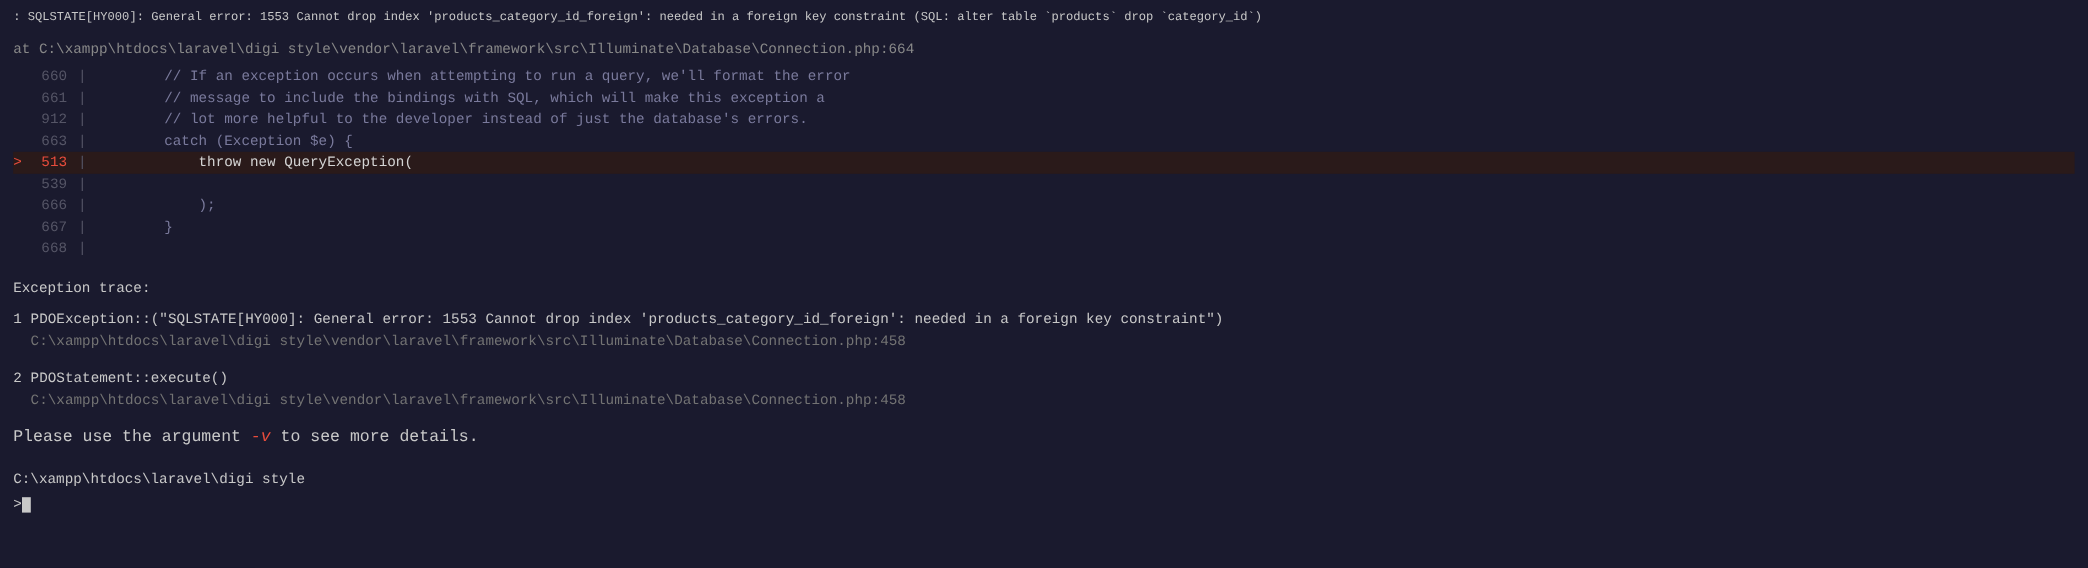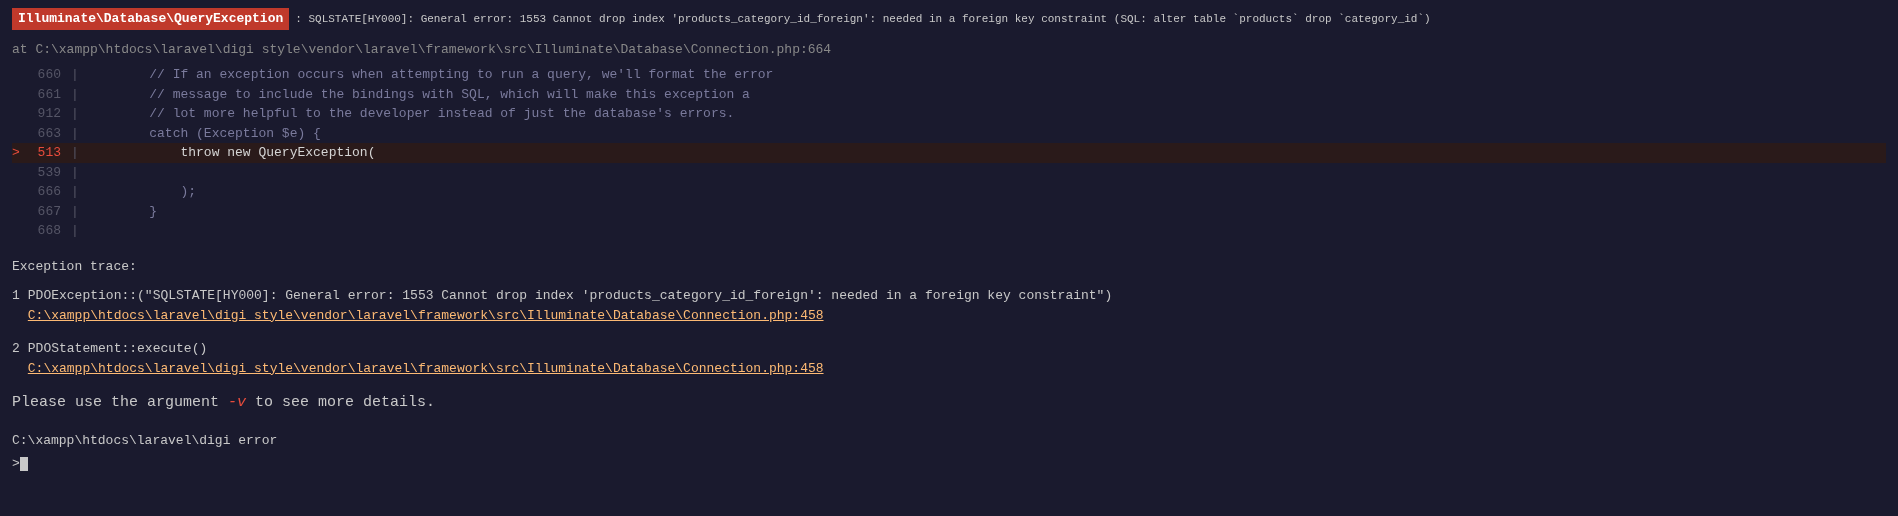--- a/index.html
+++ b/index.html
@@ -100,23 +100,22 @@
       vertical-align: top;
     }
     .trace-content {
       display: inline-block;
     }
     .trace-exception {
       color: #c8c8c8;
       font-size: 13px;
     }
     .trace-path {
-      color: #fdba74;
+      color: #737373;
       font-size: 13px;
-      text-decoration: underline;
     }
     .please-use {
       color: #c8c8c8;
       margin-top: 14px;
       margin-bottom: 16px;
       font-size: 15px;
     }
     .please-use .flag {
       color: #e74c3c;
       font-style: italic;
@@ -140,21 +139,20 @@
     @keyframes blink {
       50% { opacity: 0; }
     }
   </style>
 </head>
 <body>
 
 <div class="terminal">
 
   <div class="exception-header">
-    <span class="exception-class">Illuminate\Database\QueryException</span>
     <span class="exception-message">: SQLSTATE[HY000]: General error: 1553 Cannot drop index 'products_category_id_foreign': needed in a foreign key constraint (SQL: alter table `products` drop `category_id`)</span>
   </div>
 
   <div class="at-line">at C:\xampp\htdocs\laravel\digi style\vendor\laravel\framework\src\Illuminate\Database\Connection.php:664</div>
 
   <div class="code-block" id="code-block">
       <div class="code-line"><span class="arrow"> </span><span class="line-num">660</span><span style="color: rgb(85, 85, 102); margin-right: 8px;">|</span><span class="code-content">        // If an exception occurs when attempting to run a query, we'll format the error</span></div>
       <div class="code-line"><span class="arrow"> </span><span class="line-num">661</span><span style="color: rgb(85, 85, 102); margin-right: 8px;">|</span><span class="code-content">        // message to include the bindings with SQL, which will make this exception a</span></div>
       <div class="code-line"><span class="arrow"> </span><span class="line-num">912</span><span style="color: rgb(85, 85, 102); margin-right: 8px;">|</span><span class="code-content">        // lot more helpful to the developer instead of just the database's errors.</span></div>
       <div class="code-line"><span class="arrow"> </span><span class="line-num">663</span><span style="color: rgb(85, 85, 102); margin-right: 8px;">|</span><span class="code-content">        catch (Exception $e) {</span></div>
@@ -172,19 +170,19 @@
       <div class="trace-item"><span class="trace-number">2</span><div class="trace-content" style="display: inline-block;"><div class="trace-exception">PDOStatement::execute()</div><div class="trace-path">C:\xampp\htdocs\laravel\digi style\vendor\laravel\framework\src\Illuminate\Database\Connection.php:458</div></div></div>
     </div>
 
   <div class="please-use">
     <span>Please use the argument</span>
     <span class="flag">-v</span>
     <span> to see more details.</span>
   </div>
 
   <div class="prompt-line">
-    <span>C:\xampp\htdocs\laravel\digi error</span>
+    <span>C:\xampp\htdocs\laravel\digi style</span>
   </div>
   <div class="cursor-line">
     <span>&gt;</span>
     <span class="cursor"></span>
   </div>
 </div>
 
 </body></html>

